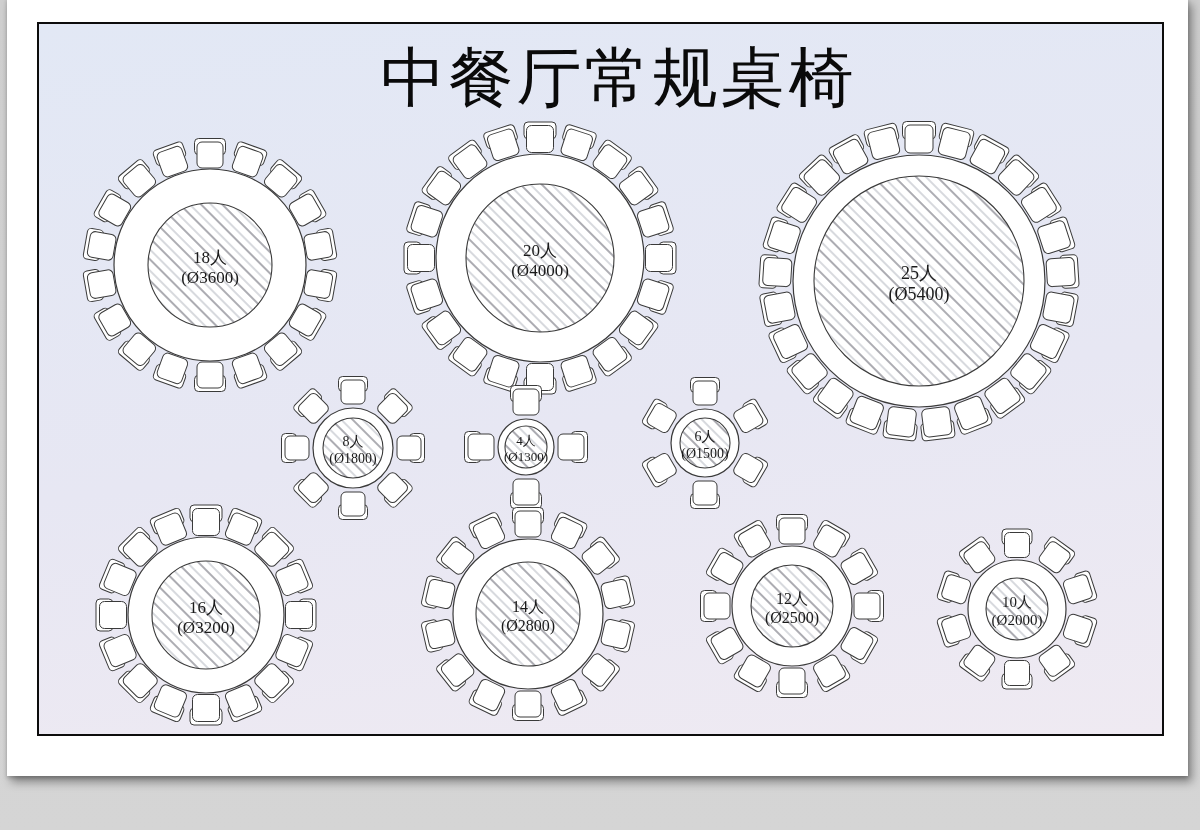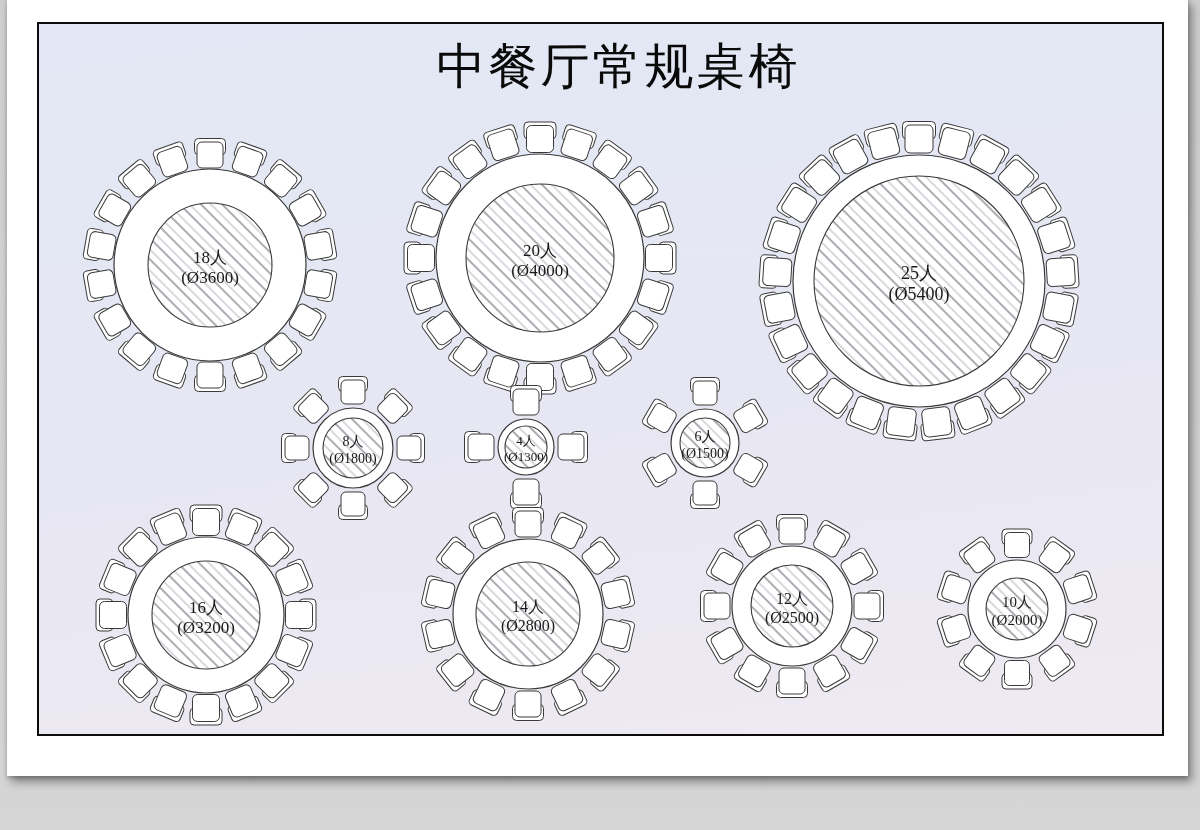--- a/index.html
+++ b/index.html
@@ -23,21 +23,21 @@
     width:1123px;height:710px;
     border:2px solid #0c0c0c;
     background:linear-gradient(172deg,#e2e8f5 0%,#e7e7f3 55%,#efeaf2 100%);
     overflow:hidden;
   }
   .title{
     position:absolute;
     left:0;right:0;top:10px;
     margin:0;
     text-align:center;
-    font-size:49px;
+    font-size:65px;
     font-weight:500;
     letter-spacing:3px;
     color:#0a0a0a;
     pointer-events:none;
     padding-left:36px;
   }
   .floorplan{
     position:absolute;
     left:0;top:0;
   }

